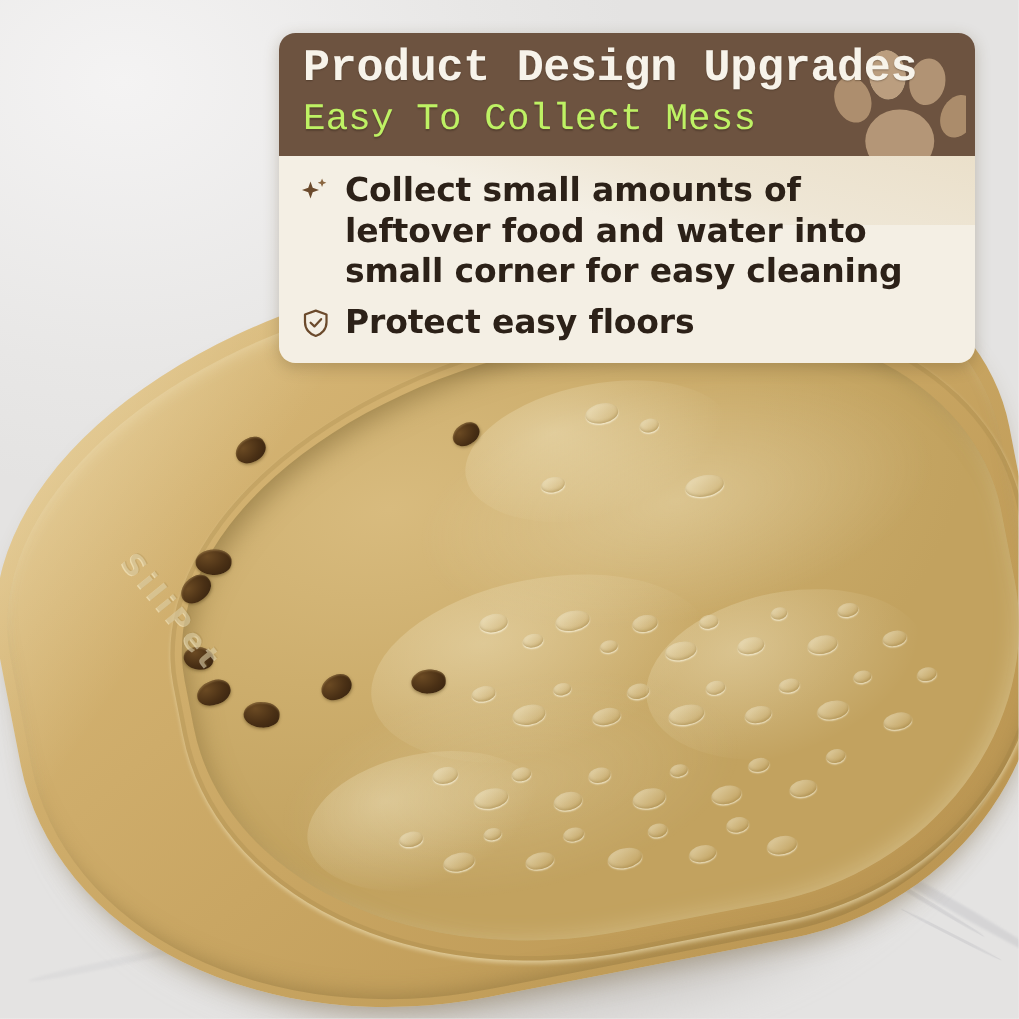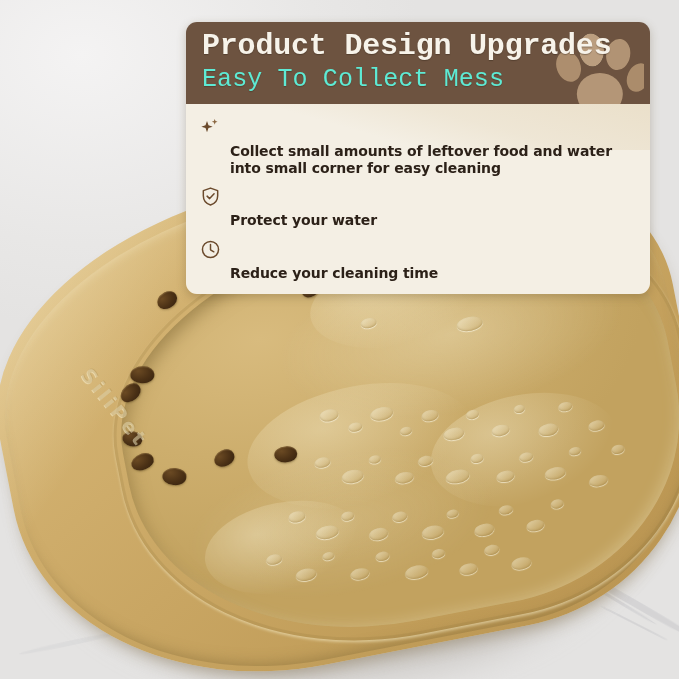--- a/index.html
+++ b/index.html
@@ -98,38 +98,37 @@
     position:relative;background:#6d5340;padding:9px 16px 11px 16px;overflow:hidden;font-family:Liberation Mono, monospace;
   }
   .paw{position:absolute;right:6px;top:4px;width:92px;height:92px;opacity:.92;}
   .head-title{
     position:relative;z-index:2;
     font-size:30px;font-weight:700;color:#f7f3ea;line-height:1.06;
     letter-spacing:-.2px;text-shadow:0 1px 1px rgba(40,28,18,.35);
   }
   .head-sub{
     position:relative;z-index:2;margin-top:3px;
-    font-size:25px;font-weight:400;color:#5eead4;line-height:1.1;
+    font-size:25px;font-weight:400;color:#bef264;line-height:1.1;
     letter-spacing:.1px;text-shadow:0 1px 1px rgba(40,28,18,.3);
   }
   .card-body{
     position:relative;background:#f4efe4;padding:11px 14px 12px 14px;
   }
   .card-body:before{
     content:"";position:absolute;left:0;top:0;width:100%;height:46px;
     background:linear-gradient(196deg,rgba(234,223,201,.95) 0%,rgba(234,223,201,.55) 38%,rgba(244,239,228,0) 62%);
     pointer-events:none;
   }
   .bullet{position:relative;z-index:2;display:flex;align-items:flex-start;gap:9px;margin-bottom:7px;}
   .bullet:last-child{margin-bottom:0;}
   .b-ico{flex:0 0 auto;width:21px;height:21px;margin-top:2px;}
   .b-txt{
-    font-size:14px;font-weight:600;color:#2c2118;line-height:1.22;
+    font-size:22px;font-weight:600;color:#2c2118;line-height:1.22;
     letter-spacing:-.1px;
-    margin-top:28px;
   }
 </style>
 </head>
 <body>
 
 <div class="stage">
 
   <div class="marble">
     <div class="vein" style="left:545px;top:592px;width:120px;height:3px;transform:rotate(31deg);"></div>
     <div class="vein" style="left:596px;top:622px;width:76px;height:2px;transform:rotate(27deg);"></div>
@@ -243,27 +242,20 @@
           <path d="M16.8 2.2 L17.7 4.6 L20.1 5.5 L17.7 6.4 L16.8 8.8 L15.9 6.4 L13.5 5.5 L15.9 4.6 Z" fill="#8a6640"></path>
         </svg>
         <div class="b-txt">Collect small amounts of leftover food and water into small corner for easy cleaning</div>
       </div>
 
       <div class="bullet">
         <svg class="b-ico" viewBox="0 0 24 24">
           <path d="M12 2.4 L20.2 5.3 V11.2 C20.2 16.4 16.6 20.3 12 21.7 C7.4 20.3 3.8 16.4 3.8 11.2 V5.3 Z" fill="none" stroke="#6b4a2c" stroke-width="1.7" stroke-linejoin="round"></path>
           <path d="M8.1 11.6 L11 14.4 L16.1 8.9" fill="none" stroke="#6b4a2c" stroke-width="1.7" stroke-linecap="round" stroke-linejoin="round"></path>
         </svg>
-        <div class="b-txt">Protect your water</div>
+        <div class="b-txt">Protect easy floors</div>
       </div>
 
-      <div class="bullet">
-        <svg class="b-ico" viewBox="0 0 24 24">
-          <circle cx="12" cy="12" r="9.2" fill="none" stroke="#6b4a2c" stroke-width="1.7"></circle>
-          <path d="M12 6.4 V12.3 L15.8 14.6" fill="none" stroke="#6b4a2c" stroke-width="1.7" stroke-linecap="round" stroke-linejoin="round"></path>
-        </svg>
-        <div class="b-txt">Reduce your cleaning time</div>
-      </div>
 
     </div>
   </div>
 
 </div>
 
 </body></html>

